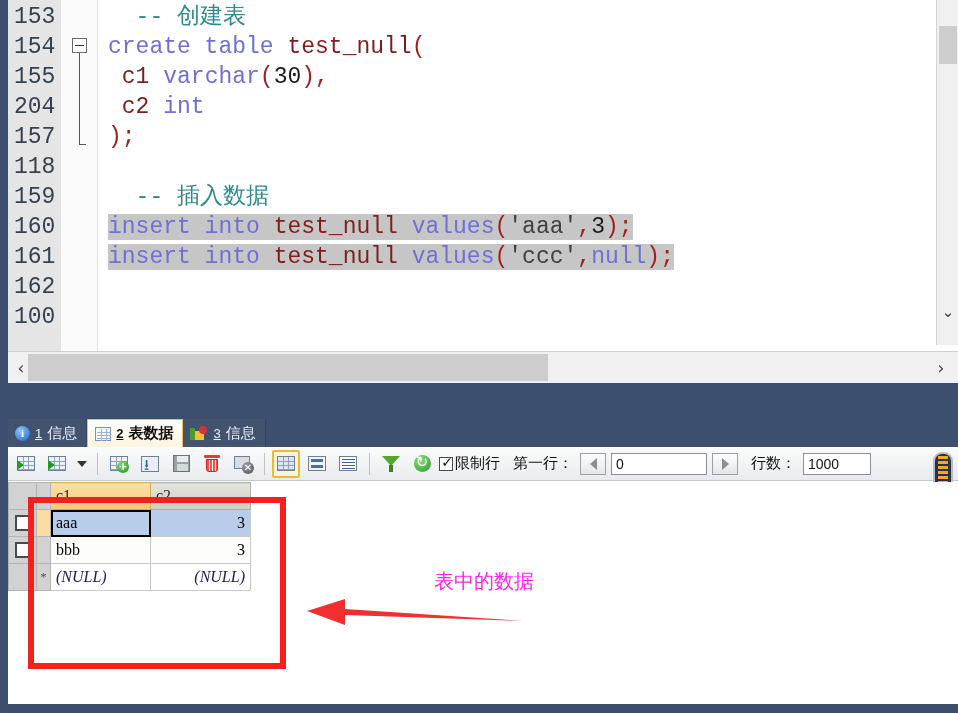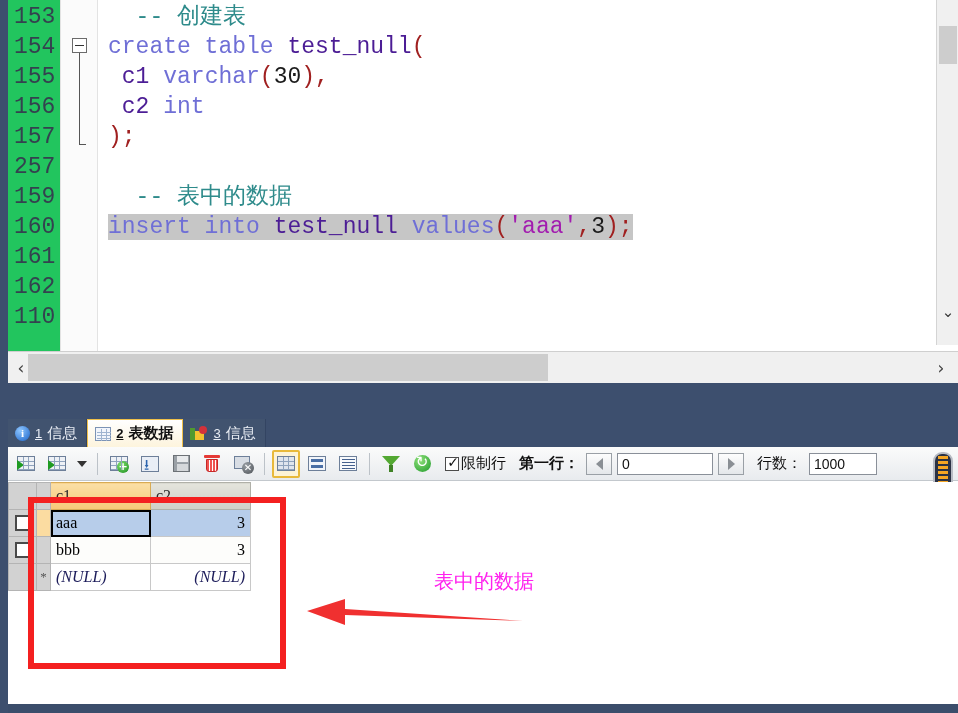--- a/index.html
+++ b/index.html
@@ -25,21 +25,21 @@
     overflow: hidden;
   }
   .code-area {
     position: absolute;
     left: 0; top: 0;
     width: 950px; height: 383px;
     display: flex;
   }
   .gutter {
     width: 52px;
-    background: #22c55e;
+    background: #e5e5e5;
     flex: 0 0 52px;
     padding-top: 2px;
   }
   .gutter .ln {
     height: 30px;
     line-height: 30px;
     text-align: left;
     padding-left: 6px;
     font-family: "Liberation Mono", "DejaVu Sans Mono", monospace;
     font-size: 23px;
@@ -92,24 +92,24 @@
     line-height: 30px;
     white-space: pre;
     font-family: "Liberation Mono", "DejaVu Sans Mono", monospace;
     font-size: 23px;
     color: #1b1b1b;
     padding-left: 10px;
   }
   .cl .sel { background: #c6c6c6; }
   .kw   { color: #6f6fd6; }
   .cmt  { color: #2e8b8b; }
-  .str  { color: #a21caf; }
+  .str  { color: #404040; }
   .punc { color: #a02020; }
   .num  { color: #1b1b1b; }
-  .plain{ color: #4c1d95; }
+  .plain{ color: #7f1d1d; }
 
   
   .v-scroll {
     position: absolute;
     right: 0px; top: 0px;
     width: 22px; height: 345px;
     background: #f0f0f0;
     border-left: 1px solid #d4d4d4;
   }
   .v-thumb {
@@ -529,42 +529,43 @@
 <body>
 
 <div id="app">
 
   <div class="editor-wrap">
     <div class="code-area">
       <div class="gutter" id="gutter">
           <div class="ln">153</div>
           <div class="ln">154</div>
           <div class="ln">155</div>
-          <div class="ln">156</div>
+          <div class="ln">204</div>
           <div class="ln">157</div>
-          <div class="ln">257</div>
+          <div class="ln">118</div>
           <div class="ln">159</div>
           <div class="ln">160</div>
           <div class="ln">161</div>
           <div class="ln">162</div>
-          <div class="ln">110</div>
+          <div class="ln">100</div>
         </div>
       <div class="foldcol">
         <div class="fold-box"></div>
         <div class="fold-line"></div>
       </div>
       <div class="lines" id="codelines">
           <div class="cl"><span><span class="plain">  </span><span class="cmt">-- 创建表</span></span></div>
           <div class="cl"><span><span class="kw">create table</span><span class="plain"> test_null</span><span class="punc">(</span></span></div>
           <div class="cl"><span><span class="plain"> c1 </span><span class="kw">varchar</span><span class="punc">(</span><span class="num">30</span><span class="punc">)</span><span class="punc">,</span></span></div>
           <div class="cl"><span><span class="plain"> c2 </span><span class="kw">int</span></span></div>
           <div class="cl"><span><span class="punc">)</span><span class="punc">;</span></span></div>
           <div class="cl">&nbsp;</div>
-          <div class="cl"><span><span class="plain">  </span><span class="cmt">-- 表中的数据</span></span></div>
+          <div class="cl"><span><span class="plain">  </span><span class="cmt">-- 插入数据</span></span></div>
           <div class="cl"><span class="sel"><span class="kw">insert into</span><span class="plain"> test_null </span><span class="kw">values</span><span class="punc">(</span><span class="str">'aaa'</span><span class="punc">,</span><span class="num">3</span><span class="punc">)</span><span class="punc">;</span></span></div>
+          <div class="cl"><span class="sel"><span class="kw">insert into</span><span class="plain"> test_null </span><span class="kw">values</span><span class="punc">(</span><span class="str">'ccc'</span><span class="punc">,</span><span class="kw">null</span><span class="punc">)</span><span class="punc">;</span></span></div>
         </div>
     </div>
 
     <div class="v-scroll">
       <div class="v-thumb"></div>
       <div class="v-down">⌄</div>
     </div>
 
     <div class="h-scroll">
       <div class="h-left">‹</div>
@@ -650,25 +651,25 @@
       <div class="sep"></div>
       <div class="tb">
         <span class="funnel">
             <i class="top"></i>
             <i class="stem"></i>
           </span>
       </div>
       <div class="tb">
         <span class="refresh-green"></span>
       </div>
-      <div style="display:flex;align-items:center;gap:2px;margin-left:6px;">
+      <div style="display:flex;align-items:center;gap:2px;">
         <span class="chk"></span>
         <span class="tb-label">限制行</span>
       </div>
-      <span class="tb-label" style="margin-left:10px;font-weight:bold;">第一行：</span>
+      <span class="tb-label" style="margin-left:10px;">第一行：</span>
       <div class="spin-btn" style="margin-left:4px;">
         <span class="tri-l"></span>
       </div>
       <div class="numbox" style="width:96px;margin-left:2px;">0</div>
       <div class="spin-btn" style="margin-left:2px;">
         <span class="tri-r"></span>
       </div>
       <span class="tb-label" style="margin-left:10px;">行数：</span>
       <div class="numbox" style="width:68px;margin-left:4px;">1000</div>
     </div>

